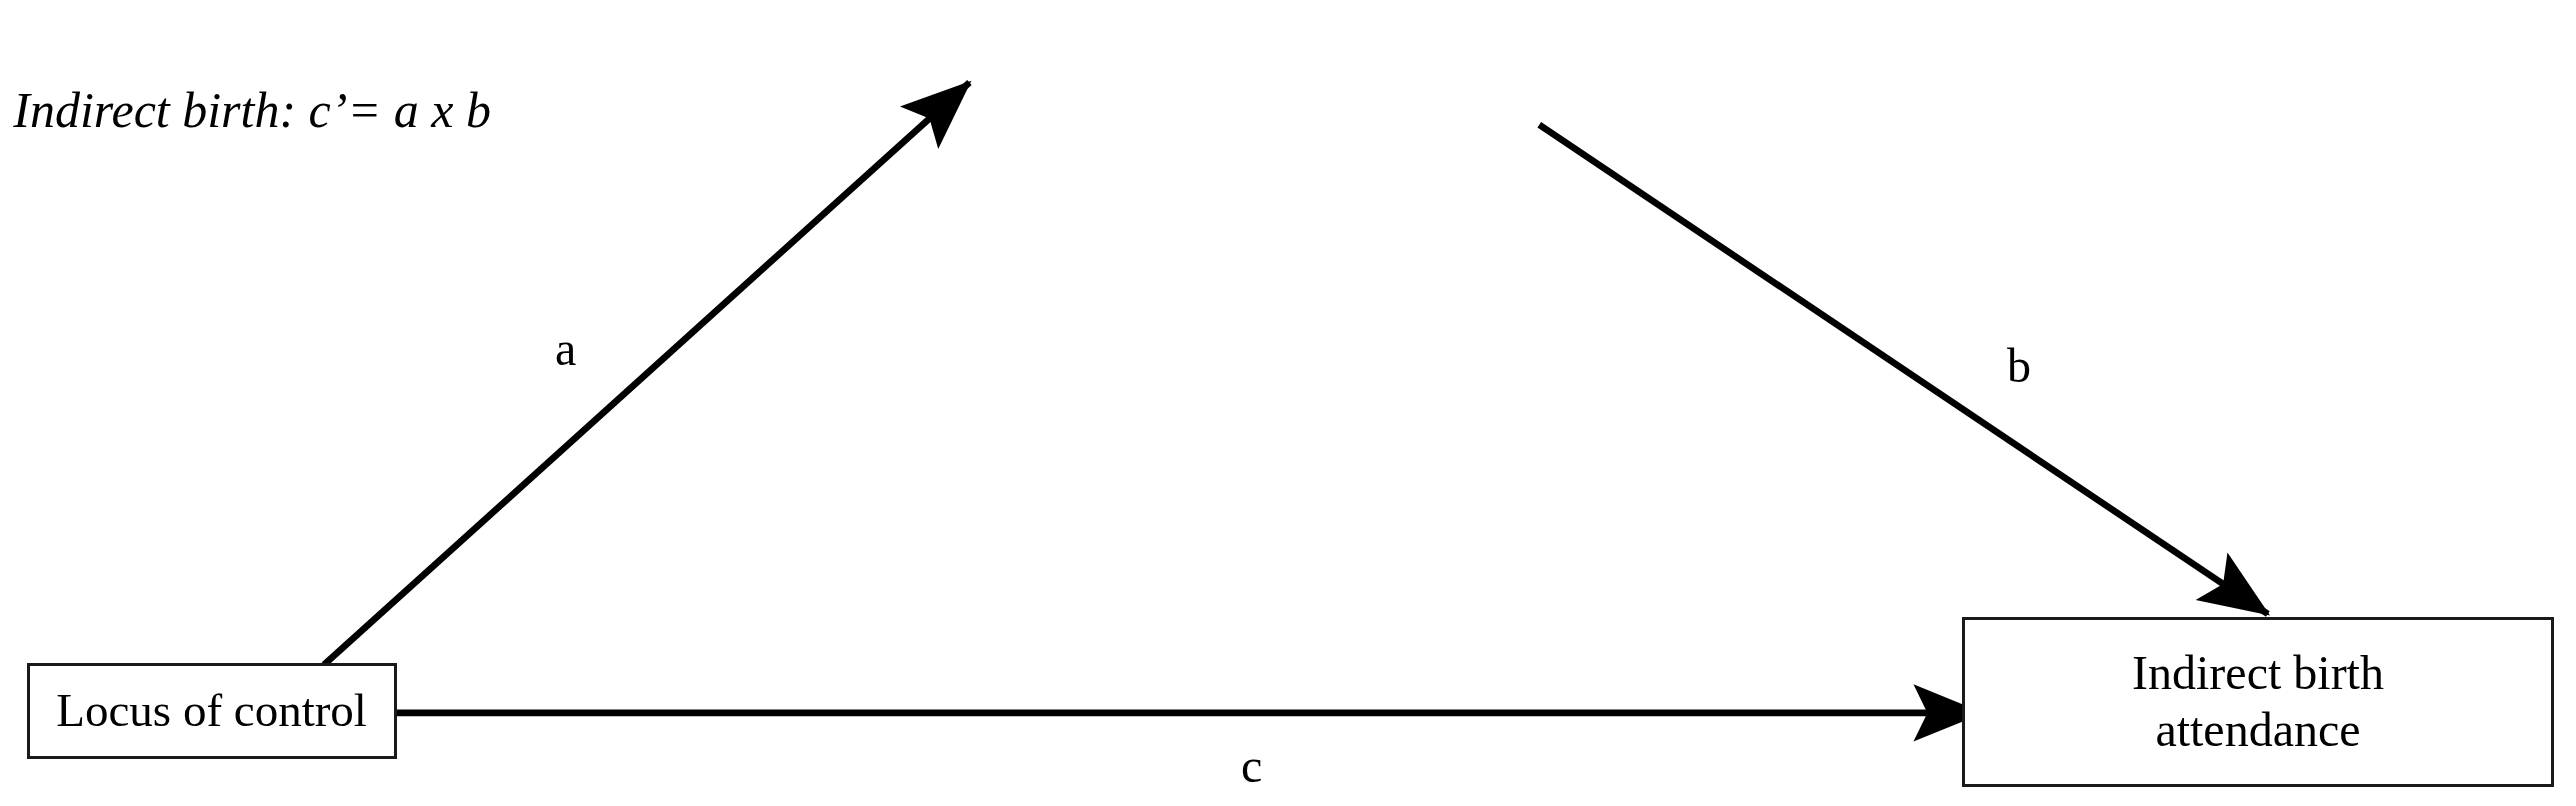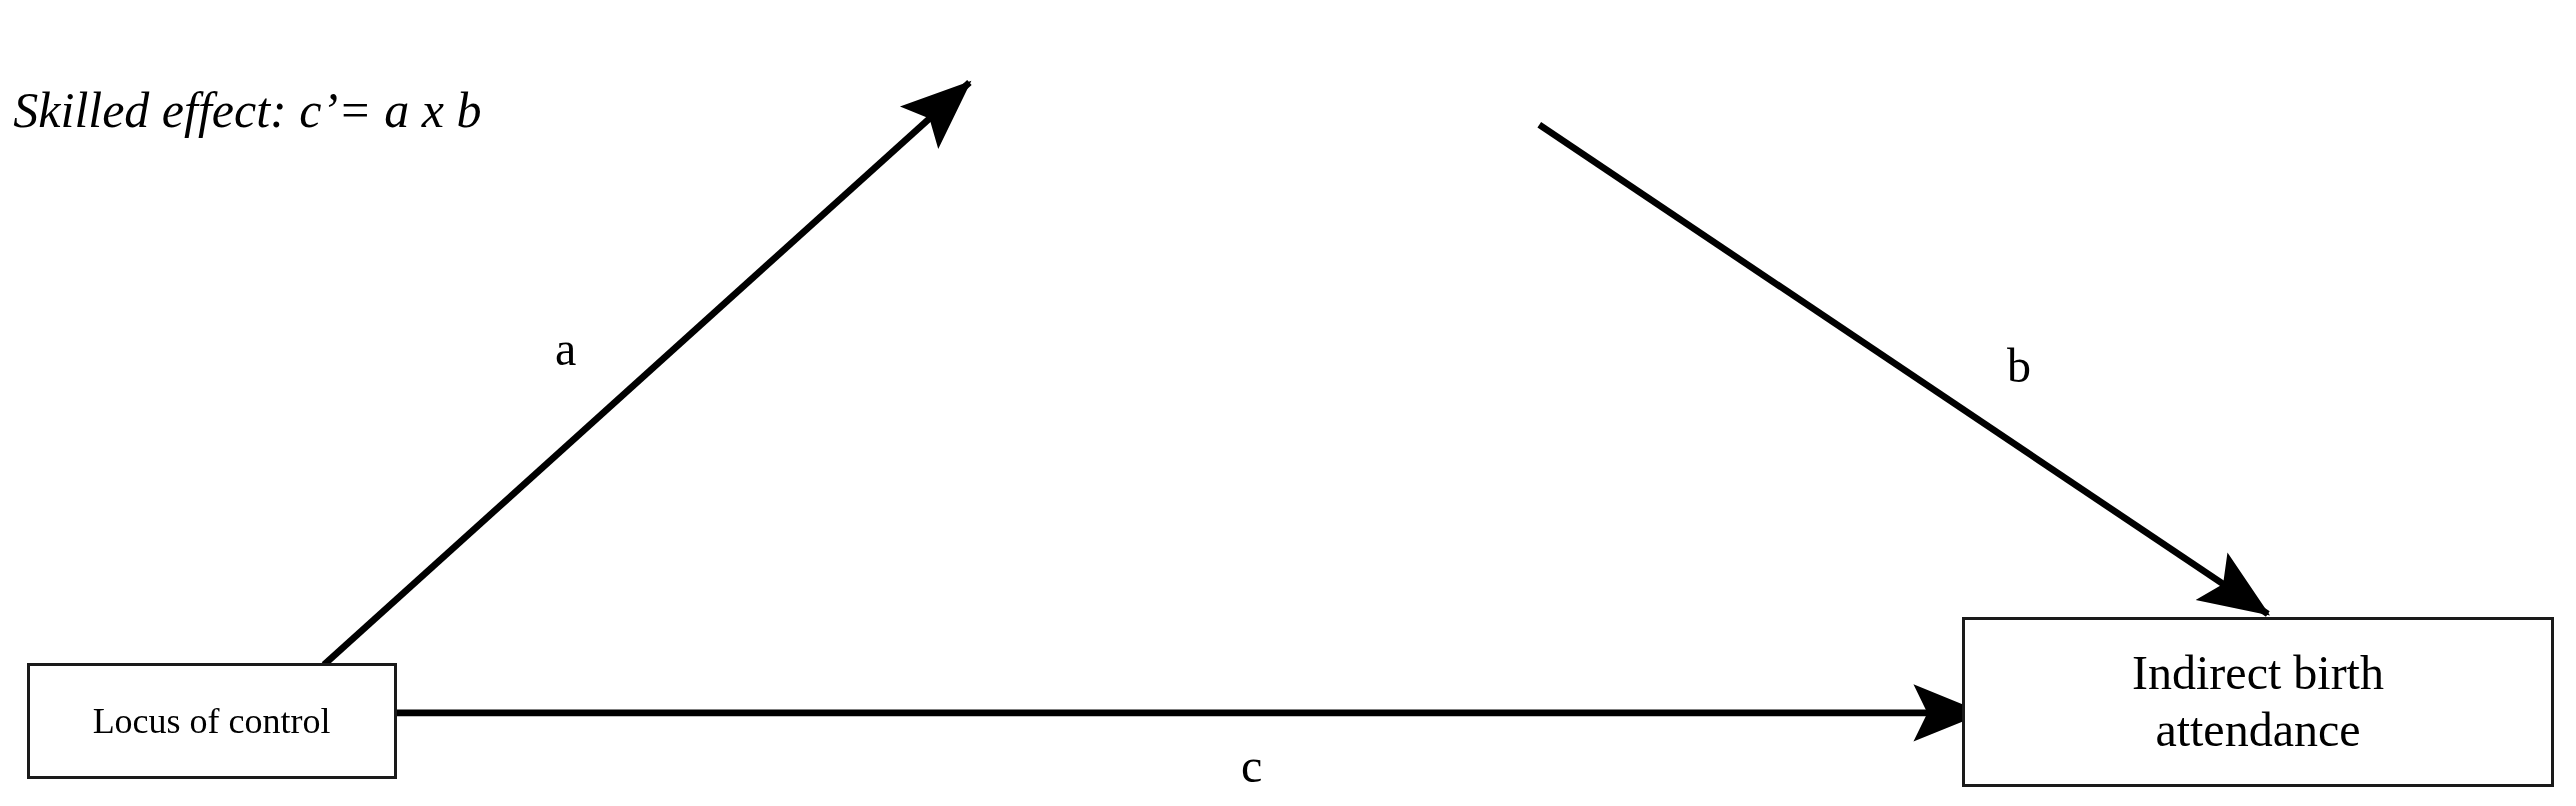--- a/index.html
+++ b/index.html
@@ -43,22 +43,22 @@
     left: 973px;
     top: 26.6px;
     width: 567px;
     height: 97px;
     font-size: 52px;
   }
   #node-locus {
     left: 26.6px;
     top: 663px;
     width: 370px;
-    height: 116px;
-    font-size: 36px;
+    height: 96px;
+    font-size: 47px;
     text-align: center;
   }
   #node-skilled {
     left: 1962px;
     top: 617px;
     width: 592px;
     height: 170px;
     font-size: 48px;
   }
   .node-label {
@@ -101,21 +101,21 @@
       </marker>
     </defs>
 
     <line x1="390" y1="800" x2="1167" y2="99" stroke="#000000" stroke-width="8" marker-end="url(#arrowhead)"></line>
 
     <line x1="1853" y1="150" x2="2730" y2="739" stroke="#000000" stroke-width="8" marker-end="url(#arrowhead)"></line>
 
     <line x1="477" y1="858" x2="2385" y2="858" stroke="#000000" stroke-width="8" marker-end="url(#arrowhead)"></line>
   </svg>
 
-  <div id="indirect-effect-note">Skilled effect: c’= a x b</div>
+  <div id="indirect-effect-note">Indirect birth: c’= a x b</div>
 
 
   <div class="node-box" id="node-locus">
     <span class="node-label">Locus of control</span>
   </div>
 
   <div class="node-box" id="node-skilled">
     <span class="node-label">Indirect birth
 attendance</span>
   </div>

